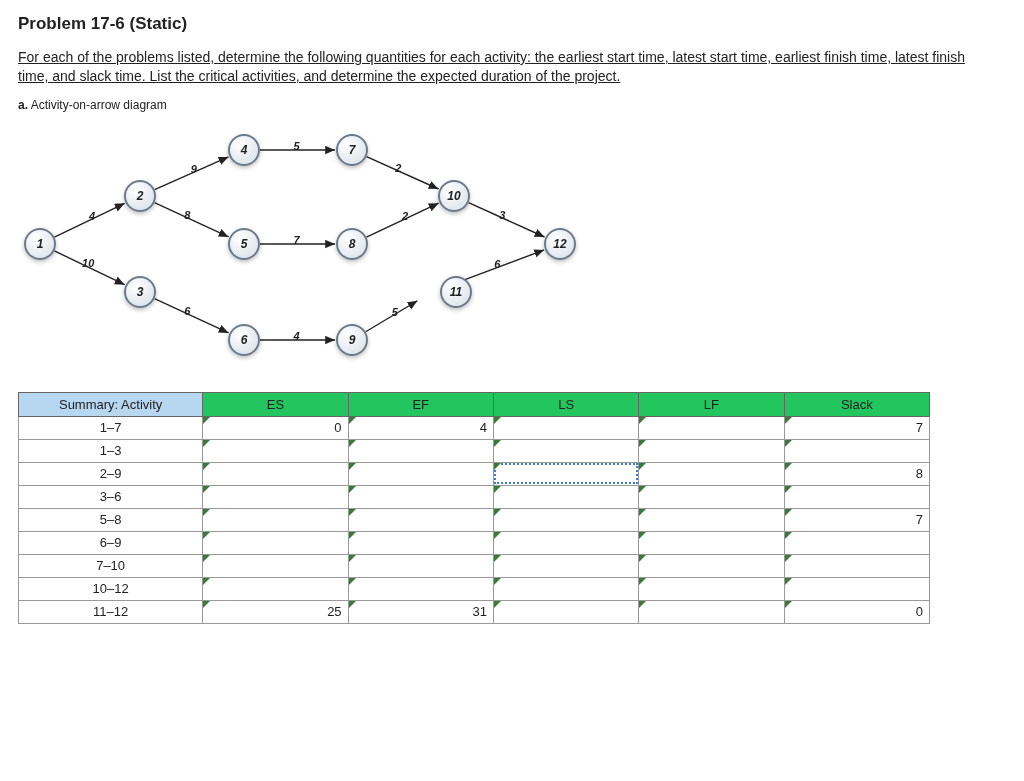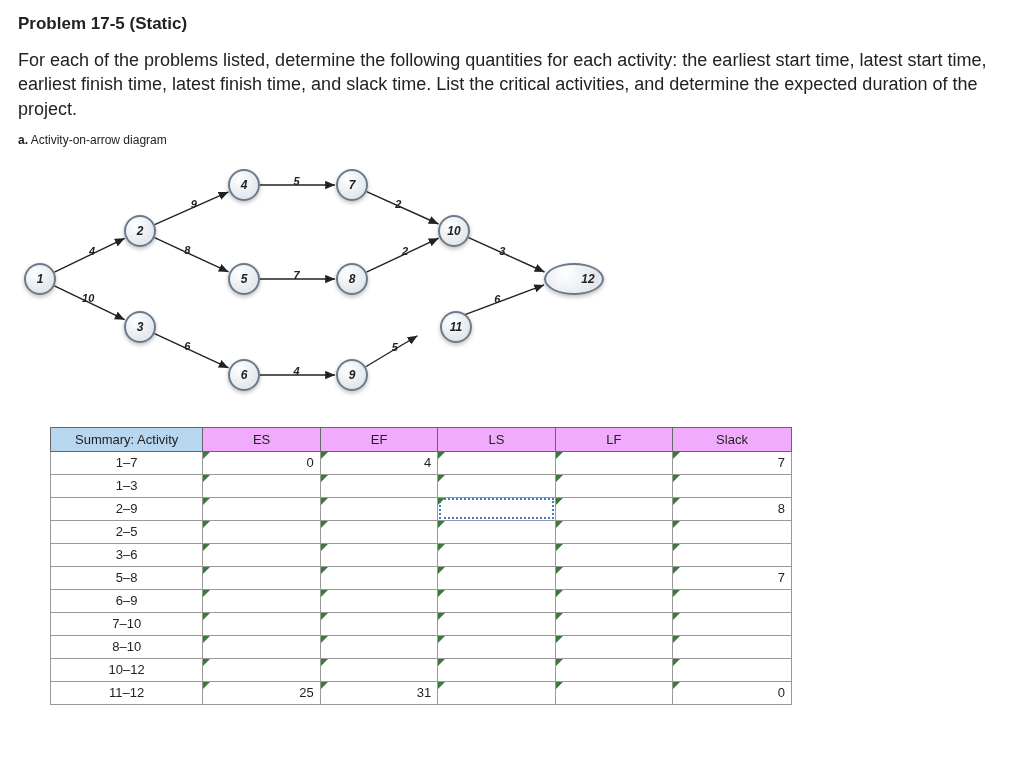--- a/index.html
+++ b/index.html
@@ -11,24 +11,25 @@
     font-size: 14px;
     width: 1024px;
     box-sizing: border-box;
   }
   h2 {
     font-size: 17px;
     font-weight: bold;
     margin: 0 0 14px 0;
   }
   p.intro {
-    font-size: 18px;
+    font-size: 14px;
     line-height: 1.35;
     margin: 0 0 12px 0;
     max-width: 980px;
+    text-decoration: underline;
   }
   p.sub {
     font-size: 12px;
     margin: 0 0 6px 0;
   }
   p.sub b { font-weight: bold; }
 
   
   .diagram {
     position: relative;
@@ -52,26 +53,25 @@
     position:absolute;
     font-size: 11px;
     font-style: italic;
     font-weight: bold;
     color:#222;
   }
 
   
   table.summary {
     border-collapse: collapse;
-    width: 742px;
+    width: 912px;
     font-size: 13px;
-    margin-left: 32px;
   }
   table.summary th {
-    background: #f0abfc;
+    background: #22c55e;
     border: 1px solid #666;
     padding: 4px 6px;
     font-weight: normal;
     text-align: center;
     height: 22px;
     box-sizing: border-box;
   }
   table.summary th:first-child {
     background: #b7d7f0;
   }
@@ -106,21 +106,21 @@
     height: 18px;
   }
   td.cell.focus {
     outline: 2px dotted #3a7fce;
     outline-offset: -3px;
   }
 </style>
 </head>
 <body>
 
-<h2>Problem 17-5 (Static)</h2>
+<h2>Problem 17-6 (Static)</h2>
 
 <p class="intro">For each of the problems listed, determine the following quantities for each activity: the earliest start time, latest start time, earliest finish time, latest finish time, and slack time. List the critical activities, and determine the expected duration of the project.</p>
 
 <p class="sub">
   <b>a.</b><span> Activity-on-arrow diagram</span>
 </p>
 
 <div class="diagram">
   <svg id="edges-svg" width="640" height="260">
     <defs>
@@ -146,21 +146,21 @@
     <div class="node" style="left: 106px; top: 62px;">2</div>
     <div class="node" style="left: 106px; top: 158px;">3</div>
     <div class="node" style="left: 210px; top: 16px;">4</div>
     <div class="node" style="left: 210px; top: 110px;">5</div>
     <div class="node" style="left: 210px; top: 206px;">6</div>
     <div class="node" style="left: 318px; top: 16px;">7</div>
     <div class="node" style="left: 318px; top: 110px;">8</div>
     <div class="node" style="left: 318px; top: 206px;">9</div>
     <div class="node" style="left: 420px; top: 62px;">10</div>
     <div class="node" style="left: 422px; top: 158px;">11</div>
-    <div class="node" style="left: 526px; top: 110px; padding-left: 28px;">12</div>
+    <div class="node" style="left: 526px; top: 110px;">12</div>
     <div class="edge-label" style="left: 71.0111px; top: 92.0194px;">4</div>
     <div class="edge-label" style="left: 64.0874px; top: 139.587px;">10</div>
     <div class="edge-label" style="left: 172.779px; top: 45.0313px;">9</div>
     <div class="edge-label" style="left: 166.194px; top: 91.6064px;">8</div>
     <div class="edge-label" style="left: 166.194px; top: 187.606px;">6</div>
     <div class="edge-label" style="left: 275.5px; top: 22px;">5</div>
     <div class="edge-label" style="left: 275.5px; top: 116px;">7</div>
     <div class="edge-label" style="left: 275.5px; top: 212px;">4</div>
     <div class="edge-label" style="left: 377.255px; top: 44.6176px;">2</div>
     <div class="edge-label" style="left: 383.954px; top: 92.0225px;">2</div>
@@ -229,38 +229,20 @@
           <span class="val"></span>
         </td>
         <td class="cell">
           <span class="val"></span>
         </td>
         <td class="cell">
           <span class="val">8</span>
         </td>
       </tr>
       <tr>
-        <td class="label">2–5</td>
-        <td class="cell">
-          <span class="val"></span>
-        </td>
-        <td class="cell">
-          <span class="val"></span>
-        </td>
-        <td class="cell">
-          <span class="val"></span>
-        </td>
-        <td class="cell">
-          <span class="val"></span>
-        </td>
-        <td class="cell">
-          <span class="val"></span>
-        </td>
-      </tr>
-      <tr>
         <td class="label">3–6</td>
         <td class="cell">
           <span class="val"></span>
         </td>
         <td class="cell">
           <span class="val"></span>
         </td>
         <td class="cell">
           <span class="val"></span>
         </td>
@@ -302,38 +284,20 @@
         </td>
         <td class="cell">
           <span class="val"></span>
         </td>
         <td class="cell">
           <span class="val"></span>
         </td>
       </tr>
       <tr>
         <td class="label">7–10</td>
-        <td class="cell">
-          <span class="val"></span>
-        </td>
-        <td class="cell">
-          <span class="val"></span>
-        </td>
-        <td class="cell">
-          <span class="val"></span>
-        </td>
-        <td class="cell">
-          <span class="val"></span>
-        </td>
-        <td class="cell">
-          <span class="val"></span>
-        </td>
-      </tr>
-      <tr>
-        <td class="label">8–10</td>
         <td class="cell">
           <span class="val"></span>
         </td>
         <td class="cell">
           <span class="val"></span>
         </td>
         <td class="cell">
           <span class="val"></span>
         </td>
         <td class="cell">

